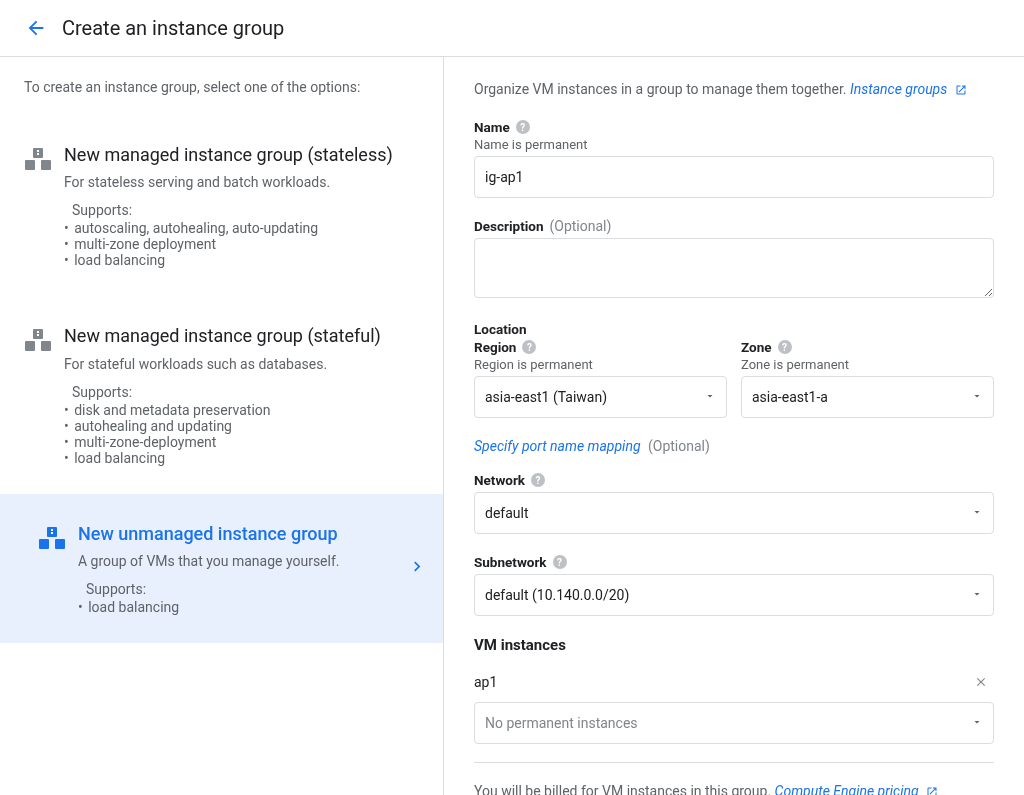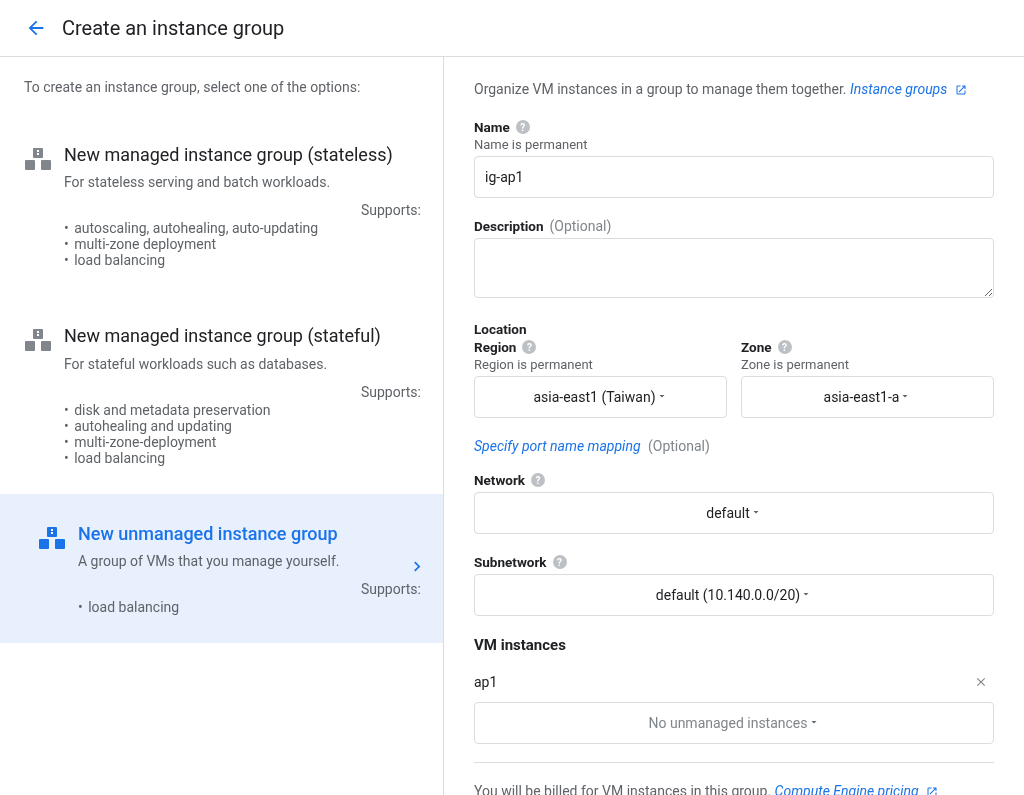--- a/index.html
+++ b/index.html
@@ -24,21 +24,21 @@
   .sidebar{width:444px;border-right:1px solid var(--border);background:#fff;padding-top:22px;}
   .sidebar-intro{color:var(--text2);padding:0 24px 20px 24px;font-size:14px;}
   .option{display:flex;align-items:flex-start;padding:28px 22px 28px 24px;cursor:pointer;position:relative;}
   .option .opt-icon{flex:0 0 40px;color:var(--text3);padding-top:4px;}
   .option.selected{background:var(--light-blue);padding-left:38px;}
   .option.selected .opt-icon{color:var(--accent);}
   .option .opt-body{flex:1;}
   .opt-title{font-size:18px;font-weight:400;color:var(--text);margin:0 0 8px 0;line-height:1.3;}
   .option.selected .opt-title{color:var(--accent);font-weight:500;}
   .opt-desc{color:var(--text2);margin:0 0 12px 0;}
-  .opt-supports-label{color:var(--text2);margin:0 0 2px 0;text-align:right;}
+  .opt-supports-label{color:var(--text2);margin:0 0 2px 8px;}
   .opt-bullets{list-style:none;padding:0;margin:0;color:var(--text2);}
   .opt-bullets li::before{content:"• ";margin-right:2px;}
   .opt-chevron{position:absolute;right:16px;top:50%;transform:translateY(-50%);color:var(--accent);display:none;}
   .option.selected .opt-chevron{display:block;}
   .opt-chevron svg{width:20px;height:20px;}
   .ig-icon{width:28px;height:24px;display:inline-block;}
   
   .panel{flex:1;padding:24px 30px 24px 30px;max-width:580px;}
   .intro-line{color:var(--text2);margin-bottom:22px;}
   .intro-line a{color:var(--accent);text-decoration:none;}
@@ -48,21 +48,21 @@
   .label-row{display:flex;align-items:center;gap:6px;margin-bottom:0px;}
   .label{font-weight:700;color:var(--text);font-size:13.5px;}
   .help-dot{width:14px;height:14px;border-radius:50%;background:#bdc1c6;color:#fff;display:inline-flex;align-items:center;justify-content:center;font-size:10px;font-weight:700;}
   .sublabel{color:var(--text2);font-size:13px;margin-top:2px;margin-bottom:4px;}
   .optional{color:var(--text3);font-weight:400;}
   input[type=text],textarea, .select{
     width:100%;border:1px solid var(--border);border-radius:4px;background:#fff;color:var(--text);
     font:inherit;padding:12px 10px;outline:none;
   }
   textarea{height:60px;resize:both;}
-  .select{display:flex;align-items:center;justify-content:center;cursor:pointer;}
+  .select{display:flex;align-items:center;justify-content:space-between;cursor:pointer;}
   .select .caret{color:var(--text2);}
   .select.disabled{color:var(--text3);background:#fff;cursor:default;}
   .two-col{display:flex;gap:14px;}
   .two-col > div{flex:1;}
   .link{color:var(--accent);cursor:pointer;text-decoration:none;font-style:italic;}
   .port-mapping{margin-bottom:18px;}
   .vm-section .section-label{font-weight:700;color:var(--text);font-size:15px;margin-bottom:14px;}
   .vm-chip-row{display:flex;align-items:flex-start;justify-content:space-between;padding:6px 0 10px 0;border:0;}
   .vm-chip-row .chip-text{color:var(--text);}
   .vm-chip-row .remove{color:var(--text3);cursor:pointer;font-size:18px;line-height:1;padding:0 6px;}
@@ -264,21 +264,21 @@
       <div class="section-label">VM instances</div>
       <div class="vm-chip-row">
         <span class="chip-text">ap1</span>
         <span class="remove">
           <svg width="14" height="14" viewBox="0 0 24 24">
               <path fill="currentColor" d="M19 6.41 17.59 5 12 10.59 6.41 5 5 6.41 10.59 12 5 17.59 6.41 19 12 13.41 17.59 19 19 17.59 13.41 12z"></path>
             </svg>
         </span>
       </div>
       <div class="select disabled">
-        <span>No unmanaged instances</span>
+        <span>No permanent instances</span>
         <span class="caret"><svg viewBox="0 0 24 24">
               <path fill="currentColor" d="M7 10l5 5 5-5z"></path>
             </svg></span>
       </div>
       <div class="vm-divider"></div>
     </div>
 
     <div class="billing-note">
       <span>You will be billed for VM instances in this group.</span>
       <a href="#" class="link">

